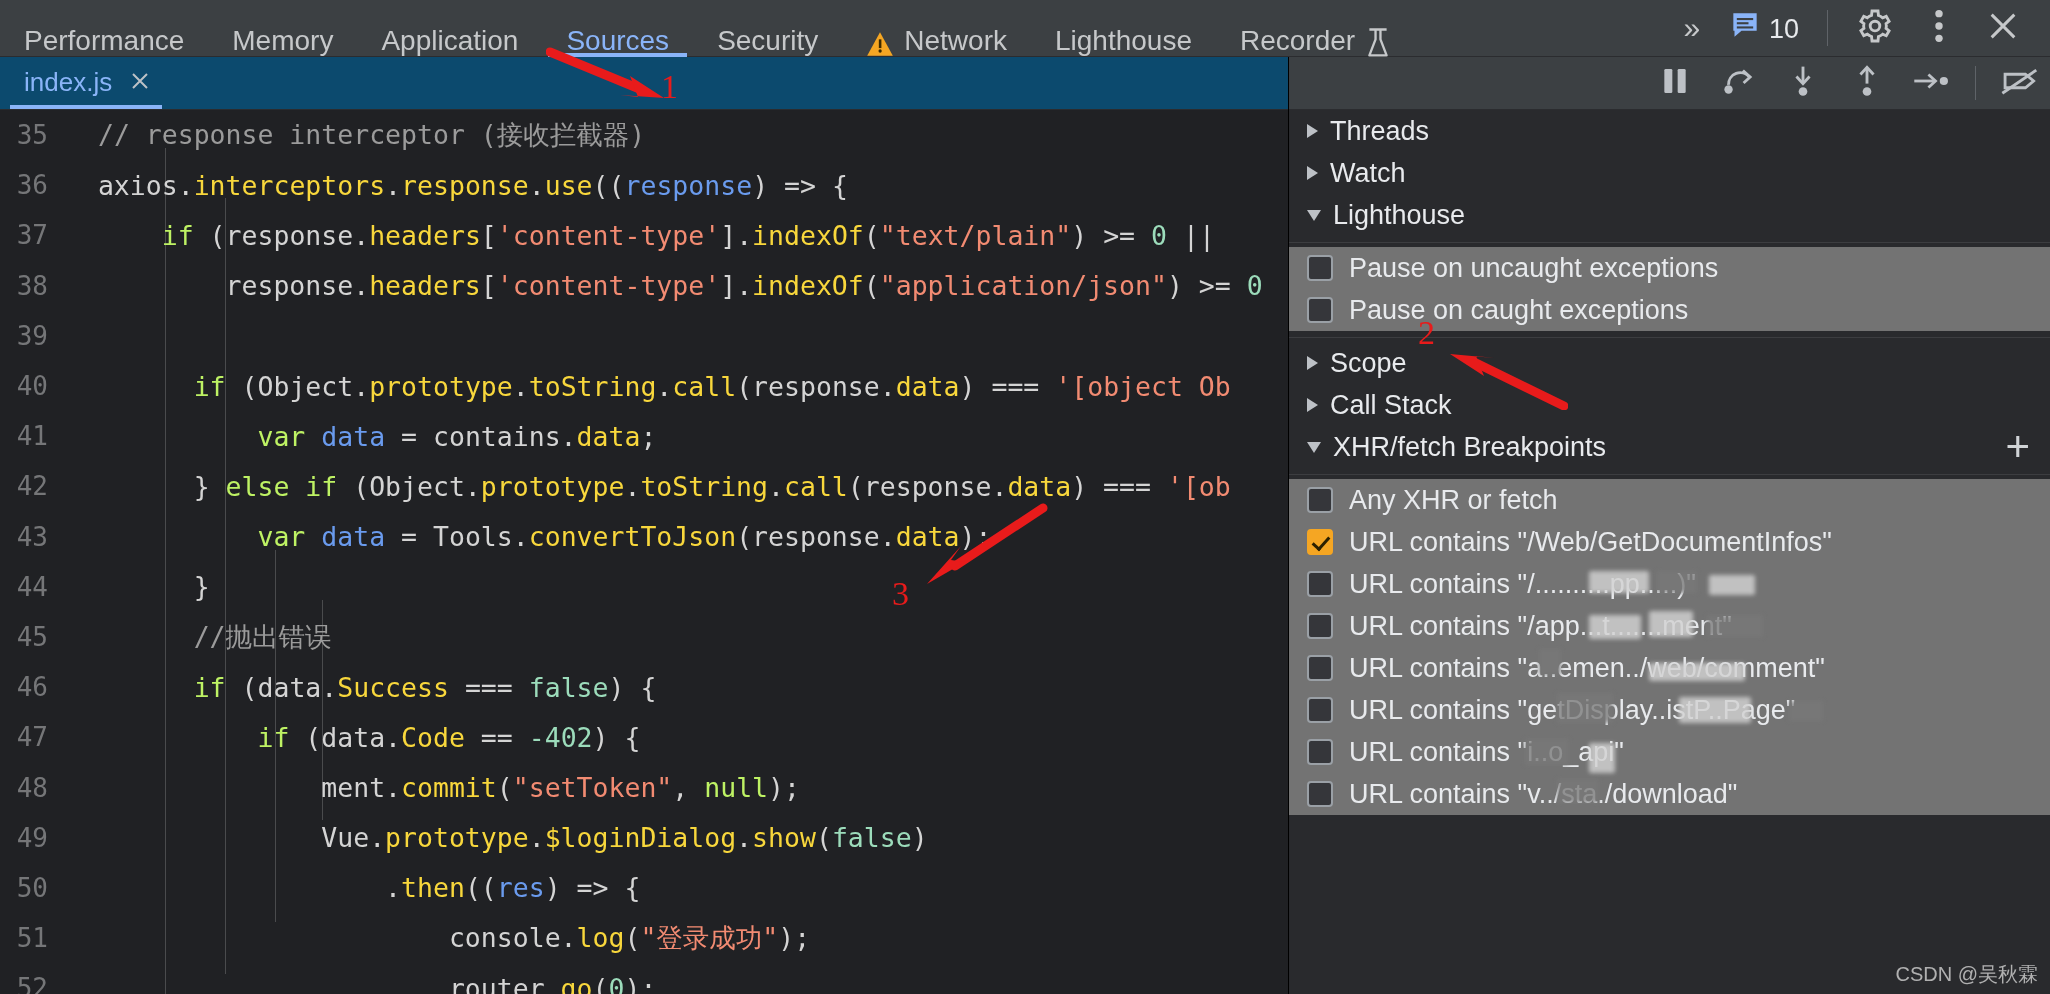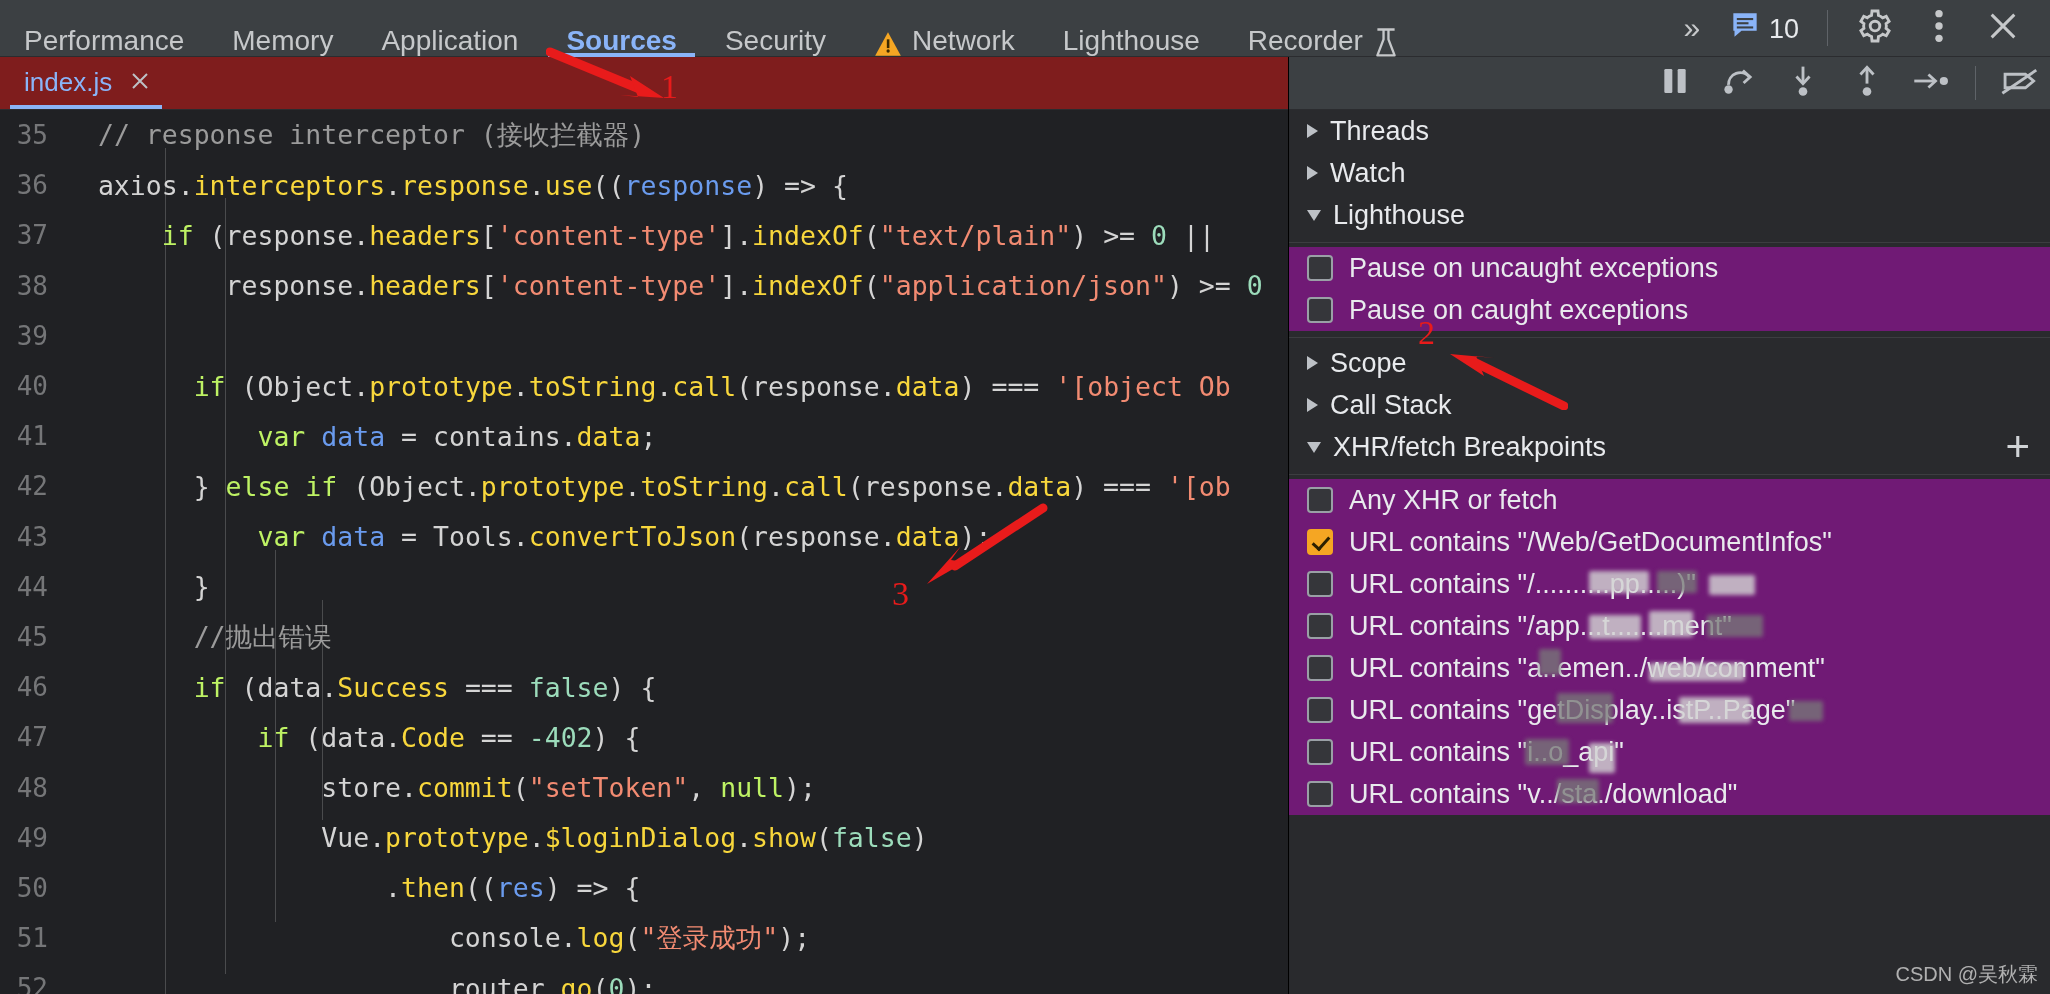--- a/index.html
+++ b/index.html
@@ -19,21 +19,21 @@
     border-bottom: 1px solid #2b2c2f;
   }
   .panel-tabs { display: flex; align-items: center; height: 57px; }
   .panel-tab {
     position: relative;
     height: 57px; display: flex; align-items: flex-end; gap: 10px;
     padding: 0 24px;
     font-size: 28px; color: #c6c8ca; white-space: nowrap;
     cursor: default;
   }
-  .panel-tab.selected { color: #8ab4f8; font-weight: bold; }
+  .panel-tab.selected { color: #8ab4f8; }
   .panel-tab.selected::after {
     content: ""; position: absolute; left: 6px; right: 6px; bottom: 0;
     height: 4px; background: #8ab4f8;
   }
   .warn-tri { width: 28px; height: 26px; display: inline-block; position: relative; }
   .warn-tri svg { display:block; }
   .flask-ico { width: 26px; height: 30px; display:inline-block; }
 
   .toolbar-right {
     margin-left: auto; display: flex; align-items: center; height: 57px;
@@ -50,21 +50,21 @@
     color: #e8eaed; font-size: 27px;
   }
   .tb-sep { width: 1px; height: 36px; background: #5f6368; margin: 0 12px; }
 
   
   .editor-pane {
     position: absolute; top: 57px; left: 0; width: 1289px; bottom: 0;
     background: #202124; border-right: 1px solid #000;
   }
   .file-tabstrip {
-    height: 53px; background: #7f1d1d;
+    height: 53px; background: #0c4a6e;
     display: flex; align-items: flex-end;
     border-bottom: 1px solid #2b2c2f;
   }
   .file-tab {
     position: relative; height: 53px; display: flex; align-items: center; gap: 16px;
     padding: 0 20px 0 24px; font-size: 26px; color: #8ab4f8;
   }
   .file-tab::after {
     content: ""; position: absolute; left: 10px; right: 10px; bottom: 0;
     height: 4px; background: #8ab4f8;
@@ -134,21 +134,21 @@
   .tri-down {
     border-top: 11px solid #bdc1c6;
     border-left: 7.5px solid transparent; border-right: 7.5px solid transparent;
   }
   .sect-hdr .plus {
     margin-left: auto; margin-right: 20px;
     font-size: 42px; line-height: 0.7; color: #d0d3d6; font-weight: 300;
   }
   .sep-line { height: 1px; background: #3c3d40; margin: 6px 0 4px 0; }
 
-  .bp-list { background: #701a75; }
+  .bp-list { background: #737373; }
   .bp-row {
     display: flex; align-items: center; gap: 16px;
     padding-left: 18px; height: 42px;
     color: #e8eaed; font-size: 27px; white-space: nowrap;
   }
   .cbox {
     width: 26px; height: 26px; min-width: 26px;
     border: 2px solid #9aa0a6; border-radius: 4px; background: #35363a;
     position: relative;
   }
@@ -327,21 +327,21 @@
           <div class="code-row">
             <div class="gutter">46</div>
             <div class="code-line"><span class="tok-pln">        </span><span class="tok-kw">if</span><span class="tok-pln"> (data.</span><span class="tok-prop">Success</span><span class="tok-pln"> === </span><span class="tok-num">false</span><span class="tok-pln">) {</span></div>
           </div>
           <div class="code-row">
             <div class="gutter">47</div>
             <div class="code-line"><span class="tok-pln">            </span><span class="tok-kw">if</span><span class="tok-pln"> (data.</span><span class="tok-prop">Code</span><span class="tok-pln"> == </span><span class="tok-num">-402</span><span class="tok-pln">) {</span></div>
           </div>
           <div class="code-row">
             <div class="gutter">48</div>
-            <div class="code-line"><span class="tok-pln">                store.</span><span class="tok-prop">commit</span><span class="tok-pln">(</span><span class="tok-str">"setToken"</span><span class="tok-pln">, </span><span class="tok-kw">null</span><span class="tok-pln">);</span></div>
+            <div class="code-line"><span class="tok-pln">                ment.</span><span class="tok-prop">commit</span><span class="tok-pln">(</span><span class="tok-str">"setToken"</span><span class="tok-pln">, </span><span class="tok-kw">null</span><span class="tok-pln">);</span></div>
           </div>
           <div class="code-row">
             <div class="gutter">49</div>
             <div class="code-line"><span class="tok-pln">                Vue.</span><span class="tok-prop">prototype</span><span class="tok-pln">.</span><span class="tok-prop">$loginDialog</span><span class="tok-pln">.</span><span class="tok-prop">show</span><span class="tok-pln">(</span><span class="tok-num">false</span><span class="tok-pln">)</span></div>
           </div>
           <div class="code-row">
             <div class="gutter">50</div>
             <div class="code-line"><span class="tok-pln">                    .</span><span class="tok-prop">then</span><span class="tok-pln">((</span><span class="tok-par">res</span><span class="tok-pln">) =&gt; {</span></div>
           </div>
           <div class="code-row">

